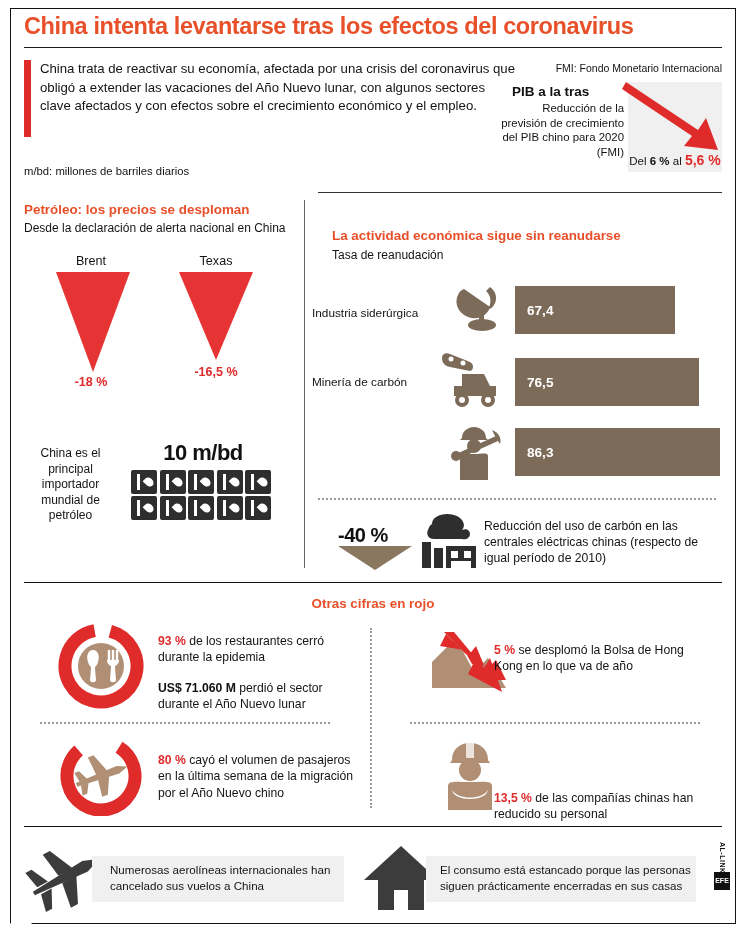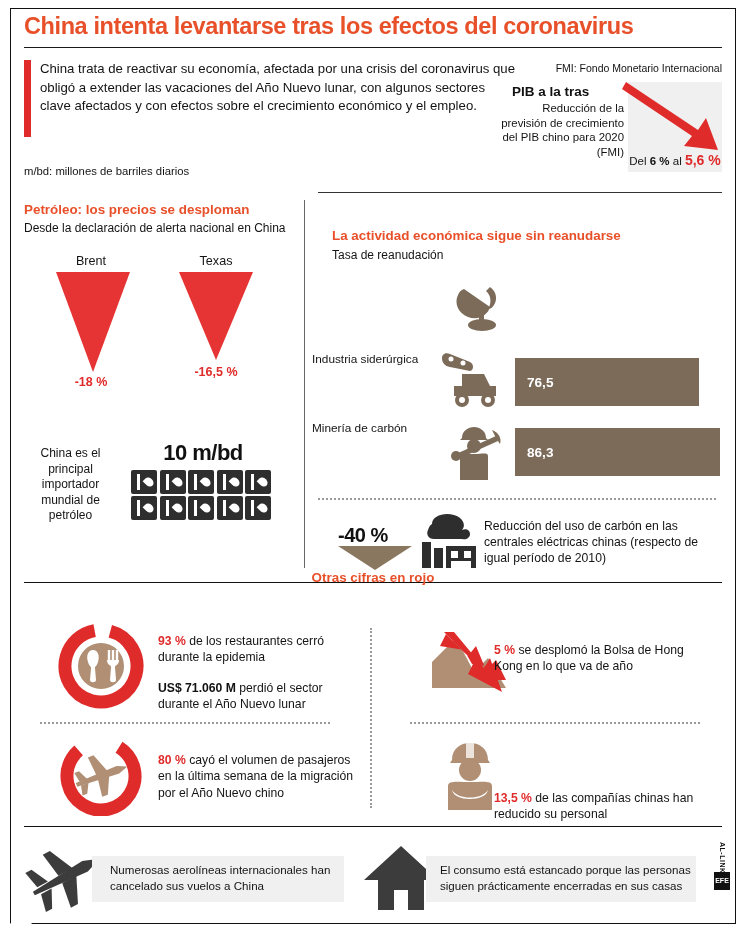--- a/index.html
+++ b/index.html
@@ -217,21 +217,20 @@
     border-radius: 0 60% 60% 60%;
     transform: rotate(-45deg);
   }
   .bar-label {
     position: absolute;
     width: 120px;
     text-align: left;
     font-size: 11.8px;
     line-height: 1.25;
     color: #141414;
-    margin-top: 46px;
   }
   .bar {
     position: absolute;
     background: #7c6b59;
     height: 48px;
   }
   .bar-val {
     position: absolute;
     left: 12px; top: 50%;
     transform: translateY(-50%);
@@ -262,21 +261,21 @@
     left: 484px; top: 518px;
     width: 230px;
     font-size: 12.2px;
     line-height: 1.32;
     color: #141414;
   }
 
   
   .otras-title {
     position: absolute;
-    left: 0; top: 570px;
+    left: 0; top: 596px;
     width: 746px;
     text-align: center;
     color: #e8502a;
     font-size: 13.4px;
     font-weight: bold;
   }
   .stat-text {
     position: absolute;
     font-size: 12.2px;
     line-height: 1.35;
@@ -393,20 +392,23 @@
 
   <div class="bar-label" style="left:312px; top:306px;">Industria siderúrgica</div>
   <svg class="bar-icon" style="left:452px; top:281px;" width="56" height="56">
     <g fill="#7c6b59">
       <path d="M6 14 C2 22 6 32 16 36 C26 40 36 34 38 26 L12 8 C9 9 7 11 6 14 Z"></path>
       <path d="M38 6 C44 10 46 18 42 24 C40 27 38 28 36 28 C40 22 39 14 34 10 Z"></path>
       <ellipse cx="30" cy="44" rx="14" ry="6"></ellipse>
       <rect x="27" y="30" width="5" height="14"></rect>
     </g>
   </svg>
+  <div class="bar" style="left:515px; top:286px; width:160px;">
+    <span class="bar-val">67,4</span>
+  </div>
 
   <div class="bar-label" style="left:312px; top:375px;">Minería de carbón</div>
   <svg class="bar-icon" style="left:440px; top:352px;" width="70" height="56">
     <g fill="#7c6b59">
       <path d="M2 6 C2 2 6 0 10 2 L30 10 C34 12 34 18 30 19 L10 15 C5 14 2 11 2 6 Z"></path>
       <circle cx="11" cy="7" r="2.5" fill="#fff"></circle>
       <circle cx="23" cy="11" r="2.5" fill="#fff"></circle>
       <path d="M22 22 L44 22 L50 34 L22 34 Z"></path>
       <path d="M14 34 L56 34 L56 44 L14 44 Z"></path>
       <circle cx="22" cy="48" r="7"></circle>

